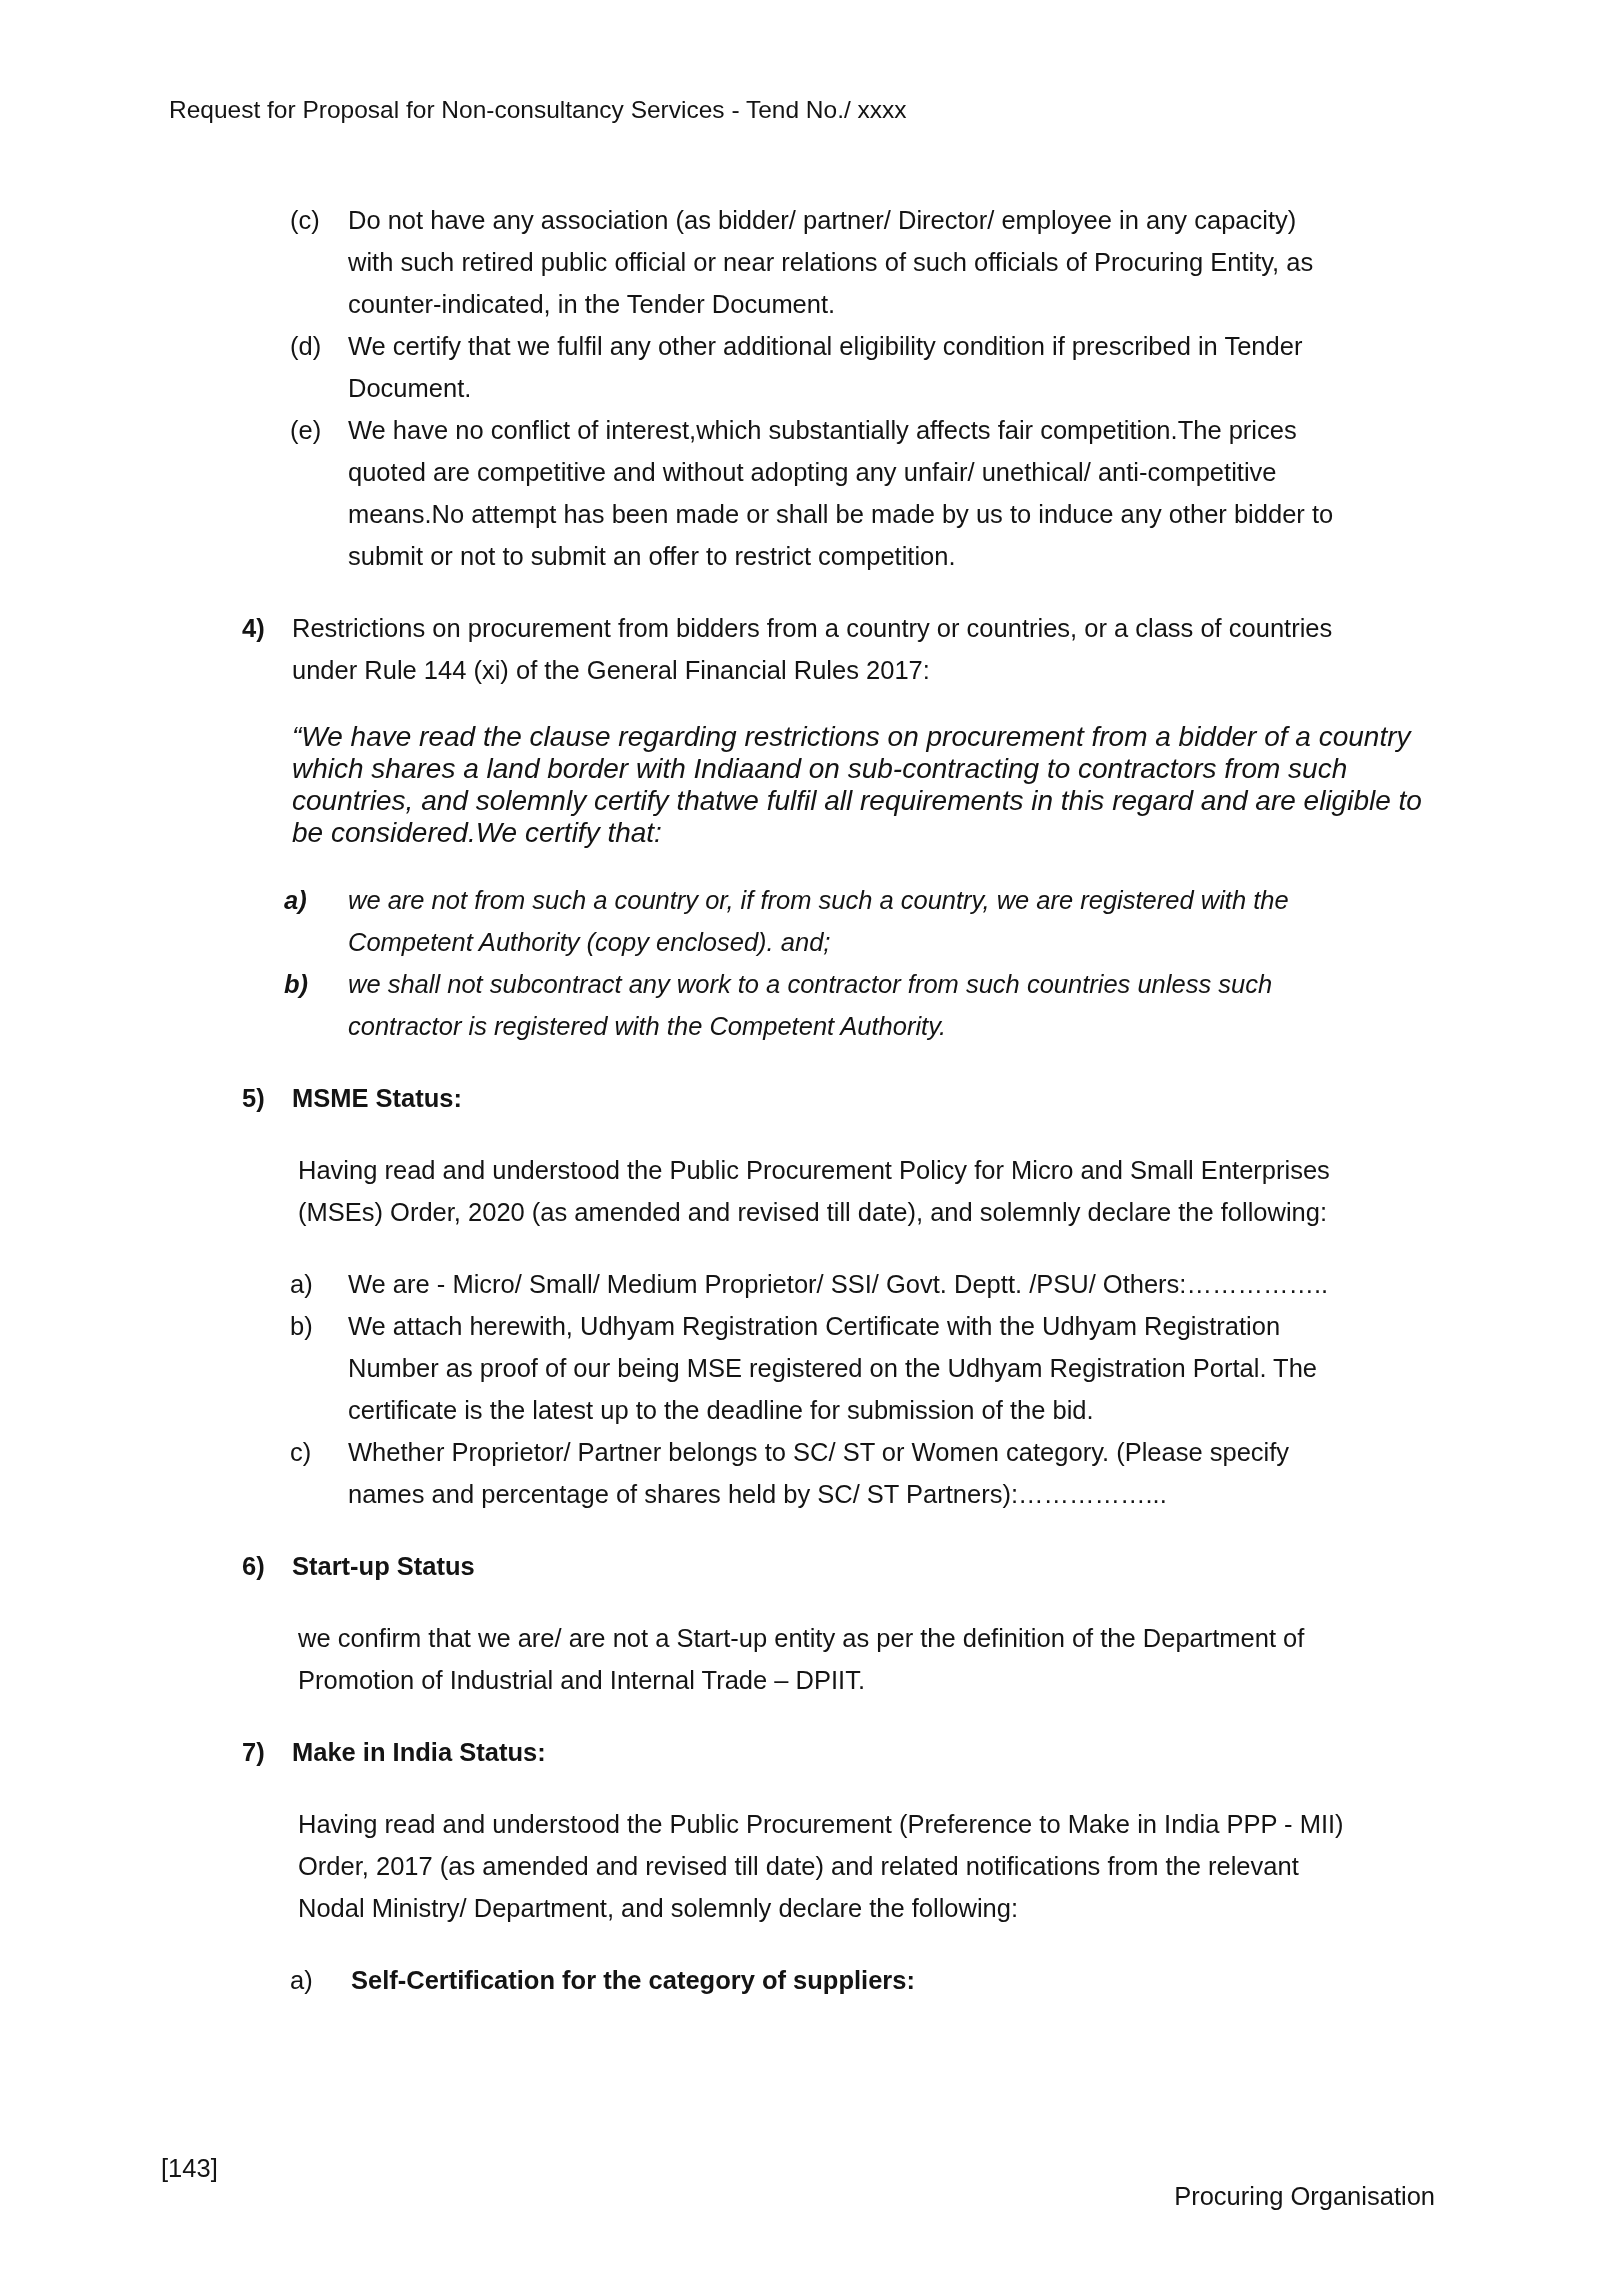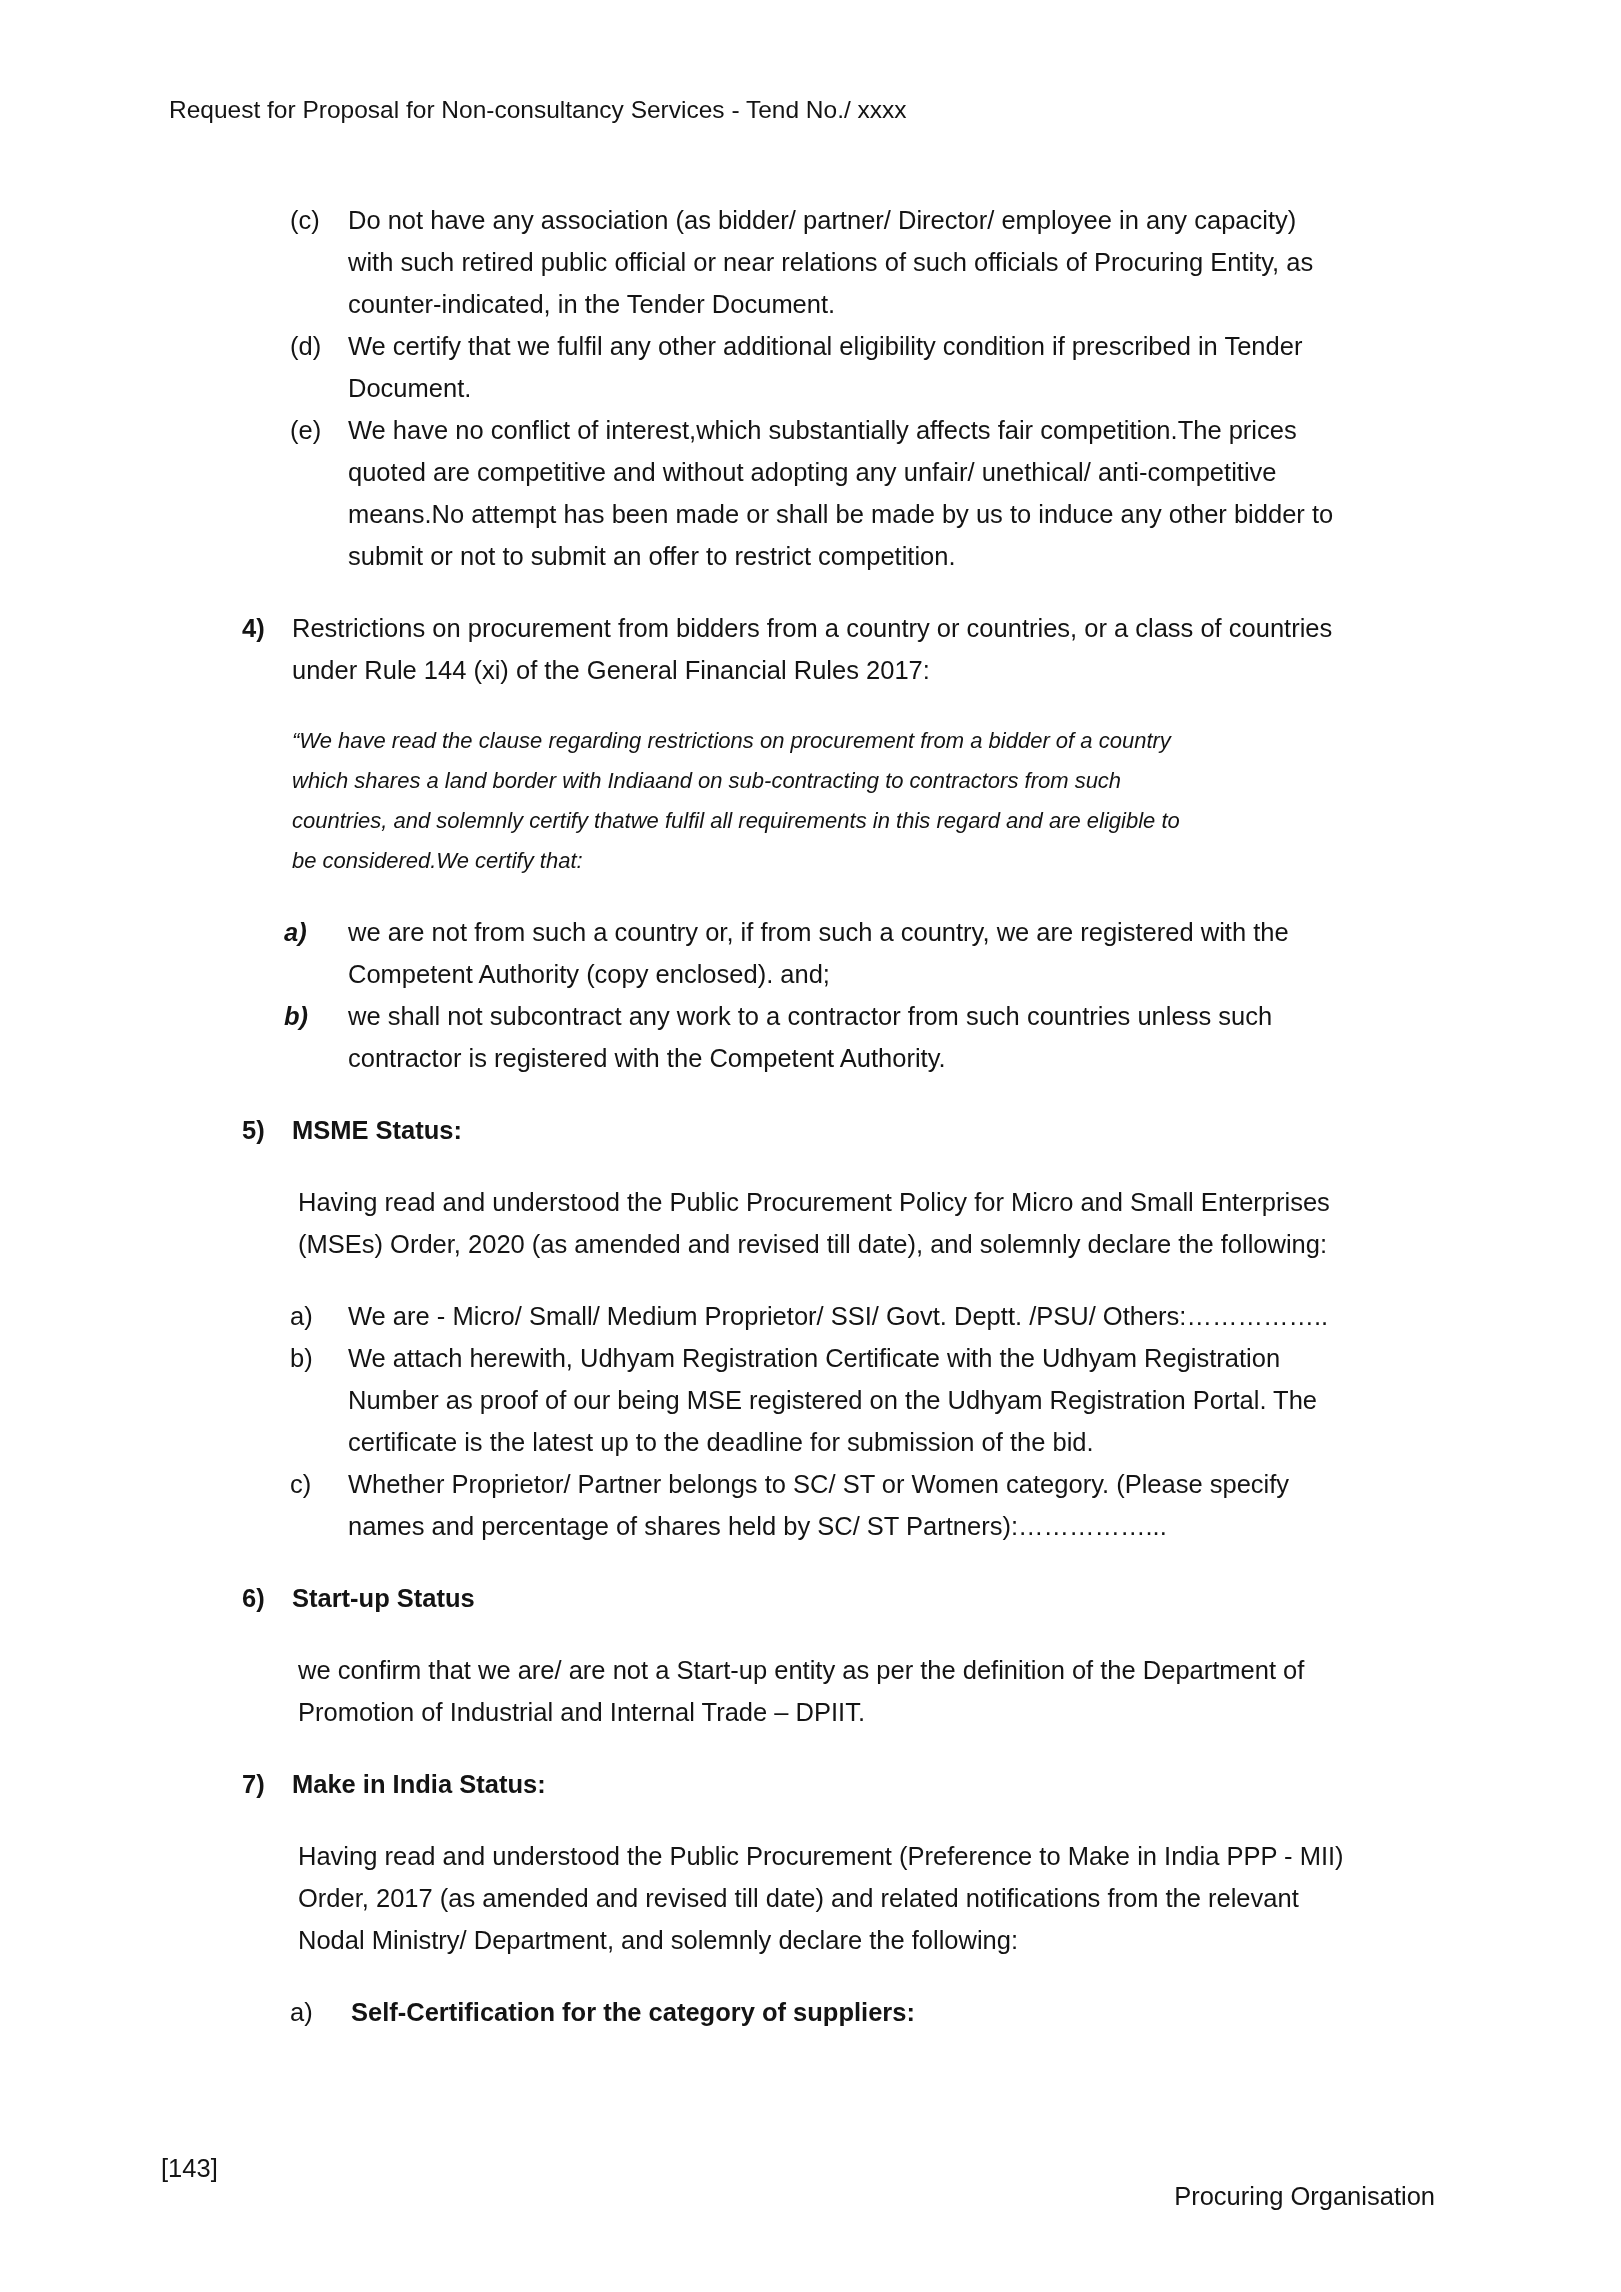--- a/index.html
+++ b/index.html
@@ -33,23 +33,23 @@
     line-height: 42px;
   }
   .row .lbl { flex: 0 0 auto; }
   .txt { white-space: pre; }
   
   .num  > .lbl { margin-left: 242px; width: 50px; font-weight: bold; }
   .sub  > .lbl { margin-left: 290px; width: 58px; }
   .subi > .lbl { margin-left: 284px; width: 64px; font-weight: bold; font-style: italic; }
   .suba > .lbl { margin-left: 290px; width: 61px; }
   .para  { margin-left: 298px; font-size: 25.5px; line-height: 42px; }
-  .quote { margin-left: 292px; font-size: 22px; line-height: 40px; font-style: italic; }
+  .quote { margin-left: 292px; font-size: 28px; line-height: 32px; font-style: italic; }
   .bold   { font-weight: bold; }
-  .italic { }
+  .italic { font-style: italic; }
   .gap { margin-top: 30px; }
   .footer-left {
     position: absolute;
     left: 161px;
     top: 2152px;
     font-size: 25.5px;
     line-height: 33px;
   }
   .footer-right {
     position: absolute;

